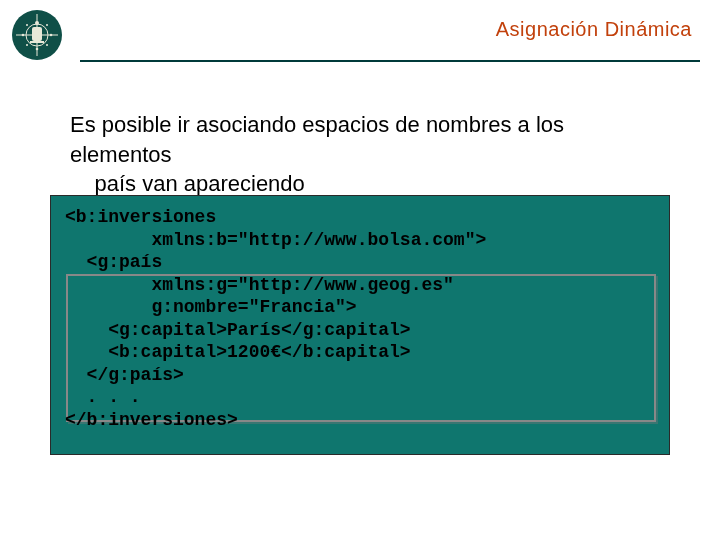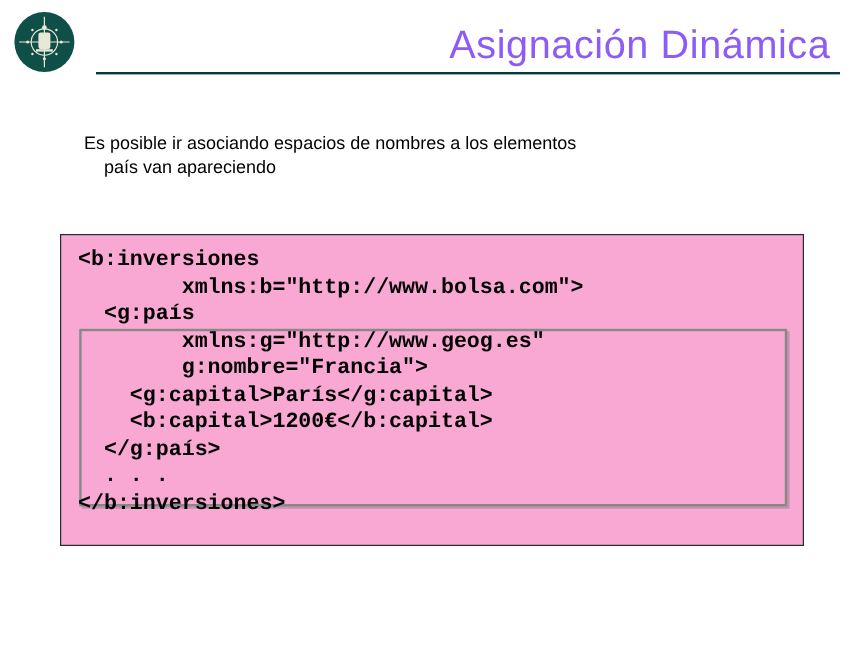--- a/index.html
+++ b/index.html
@@ -22,49 +22,49 @@
     top: 8px;
     left: 10px;
     width: 54px;
     height: 54px;
   }
   .title {
     position: absolute;
     top: 18px;
     right: 28px;
     font-family: "Trebuchet MS", "Gill Sans", Verdana, sans-serif;
-    font-size: 33px;
-    color: #8b5cf6;
+    font-size: 20px;
+    color: #c2410c;
     font-weight: 400;
     letter-spacing: 0.5px;
   }
   .title-rule {
     position: absolute;
     top: 60px;
     left: 80px;
     right: 20px;
     height: 2px;
     background: #003a3a;
   }
   .intro {
     position: absolute;
     top: 110px;
     left: 70px;
     right: 60px;
-    font-size: 15px;
+    font-size: 22px;
     line-height: 1.35;
     color: #000;
   }
   .codebox {
     position: absolute;
     top: 195px;
     left: 50px;
     width: 620px;
     height: 260px;
-    background: #f9a8d4;
+    background: #0f766e;
     border: 1.5px solid #2a2a2a;
     box-sizing: border-box;
     padding: 10px 14px 10px 14px;
   }
   .code {
     font-family: "Courier New", Courier, monospace;
     font-size: 18px;
     line-height: 1.25;
     white-space: pre;
     color: #000;

